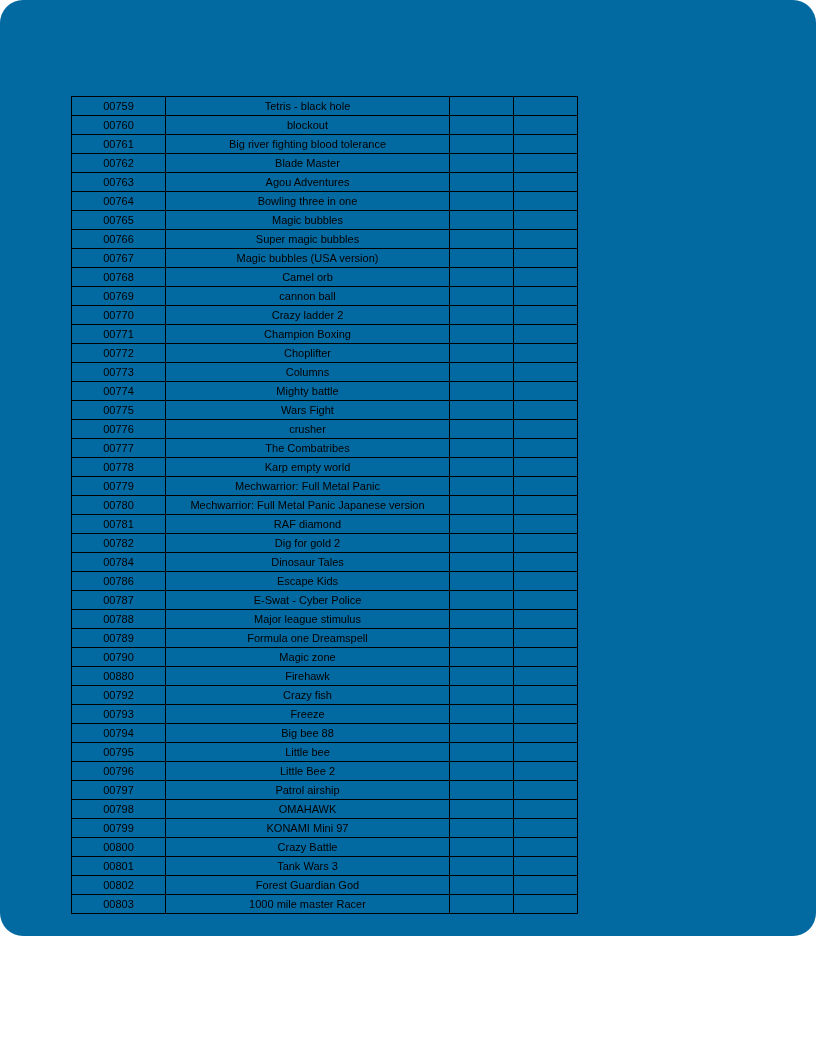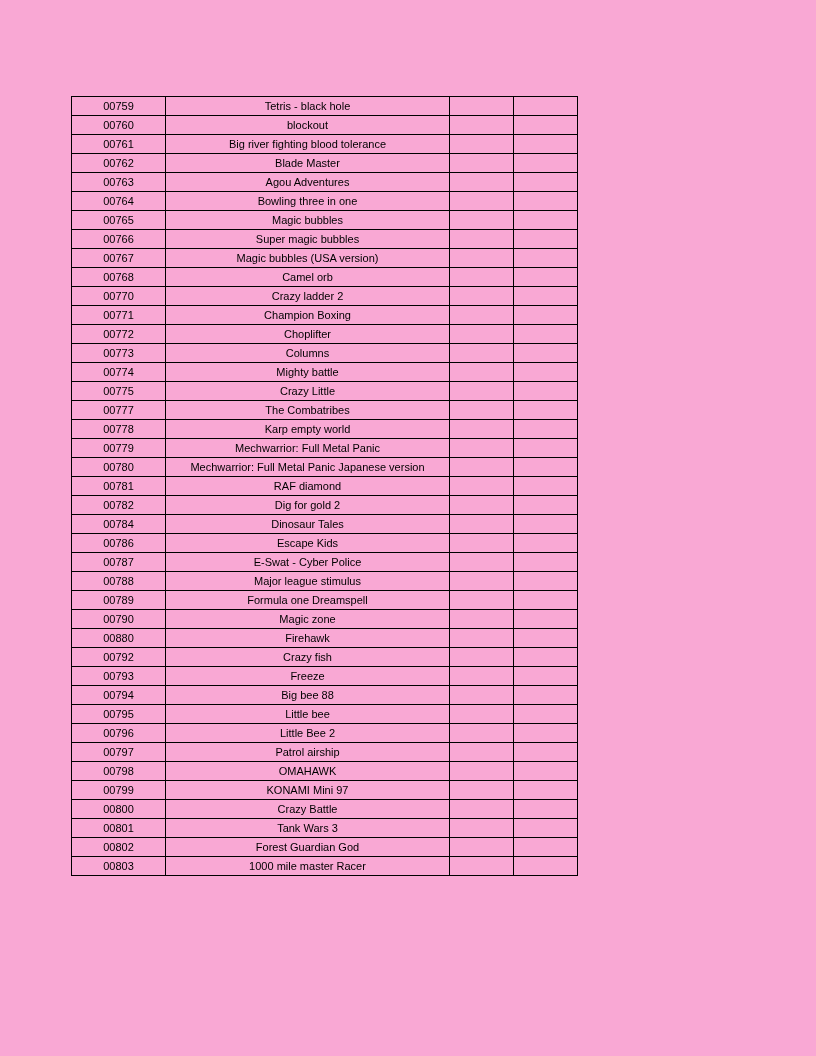--- a/index.html
+++ b/index.html
@@ -3,24 +3,25 @@
 <meta charset="utf-8">
 <style>
   html, body {
     margin: 0;
     padding: 0;
     background: #ffffff;
   }
   .page {
     position: relative;
     width: 816px;
-    height: 1056px;
-    background: #f9a8d4;
+    height: 936px;
+    background: #0369a1;
     font-family: "Liberation Sans", sans-serif;
     color: #000000;
+    border-radius: 23px;
   }
   table.game-table {
     position: absolute;
     left: 71px;
     top: 96px;
     width: 506px;
     border-collapse: collapse;
     table-layout: fixed;
   }
   table.game-table td {
@@ -105,20 +106,26 @@
           <td></td>
           <td></td>
         </tr>
         <tr>
           <td>00768</td>
           <td>Camel orb</td>
           <td></td>
           <td></td>
         </tr>
         <tr>
+          <td>00769</td>
+          <td>cannon ball</td>
+          <td></td>
+          <td></td>
+        </tr>
+        <tr>
           <td>00770</td>
           <td>Crazy ladder 2</td>
           <td></td>
           <td></td>
         </tr>
         <tr>
           <td>00771</td>
           <td>Champion Boxing</td>
           <td></td>
           <td></td>
@@ -136,21 +143,27 @@
           <td></td>
         </tr>
         <tr>
           <td>00774</td>
           <td>Mighty battle</td>
           <td></td>
           <td></td>
         </tr>
         <tr>
           <td>00775</td>
-          <td>Crazy Little</td>
+          <td>Wars Fight</td>
+          <td></td>
+          <td></td>
+        </tr>
+        <tr>
+          <td>00776</td>
+          <td>crusher</td>
           <td></td>
           <td></td>
         </tr>
         <tr>
           <td>00777</td>
           <td>The Combatribes</td>
           <td></td>
           <td></td>
         </tr>
         <tr>

